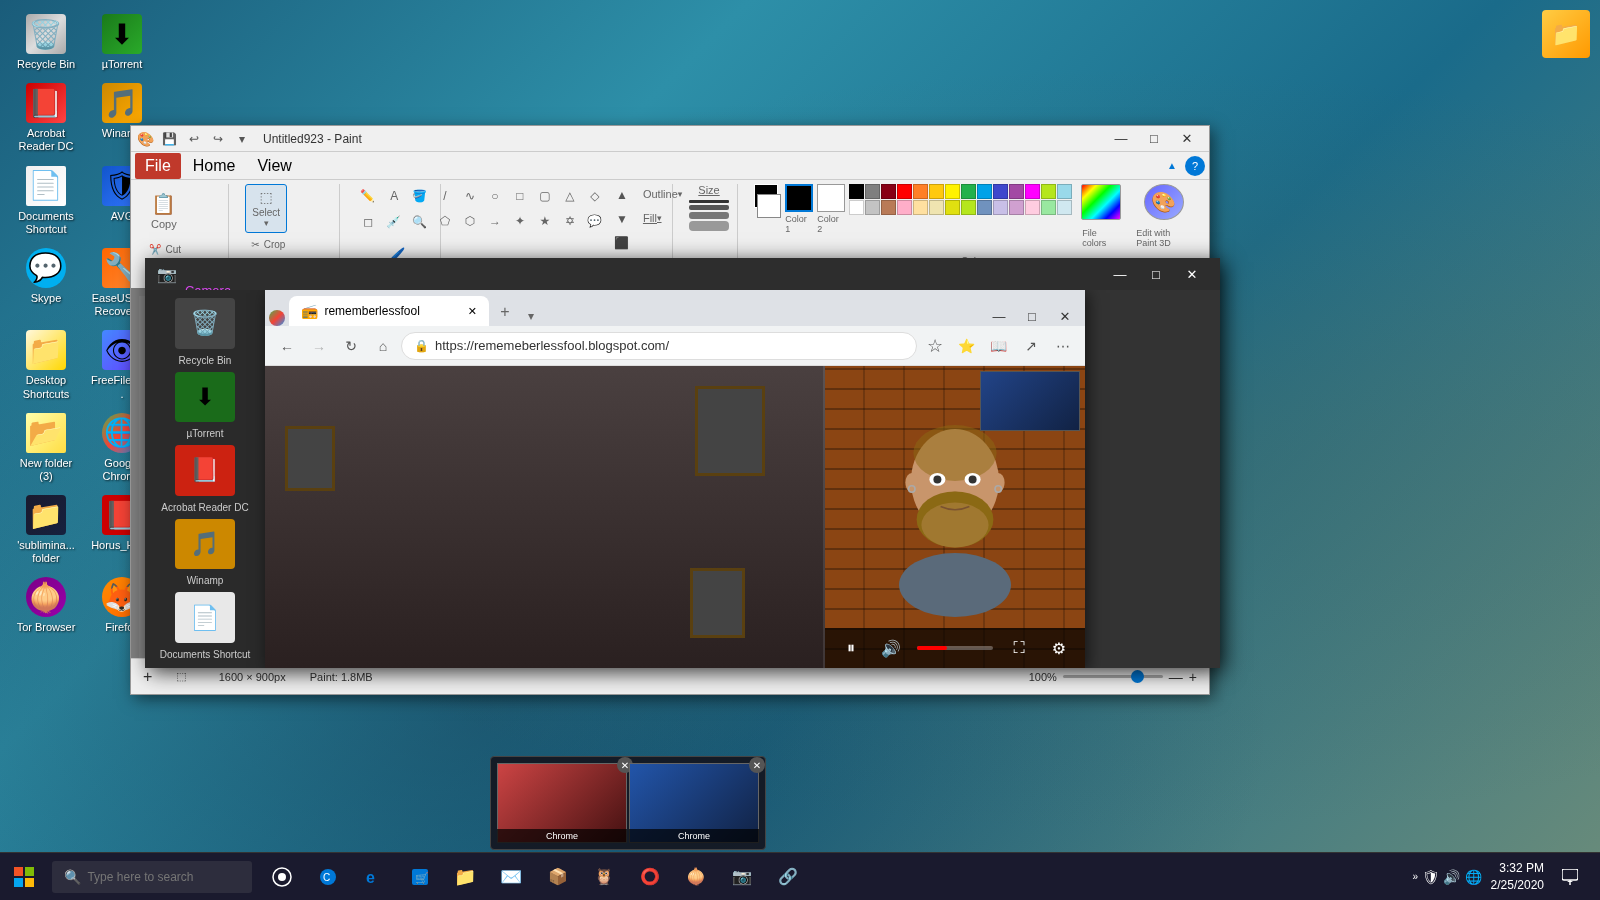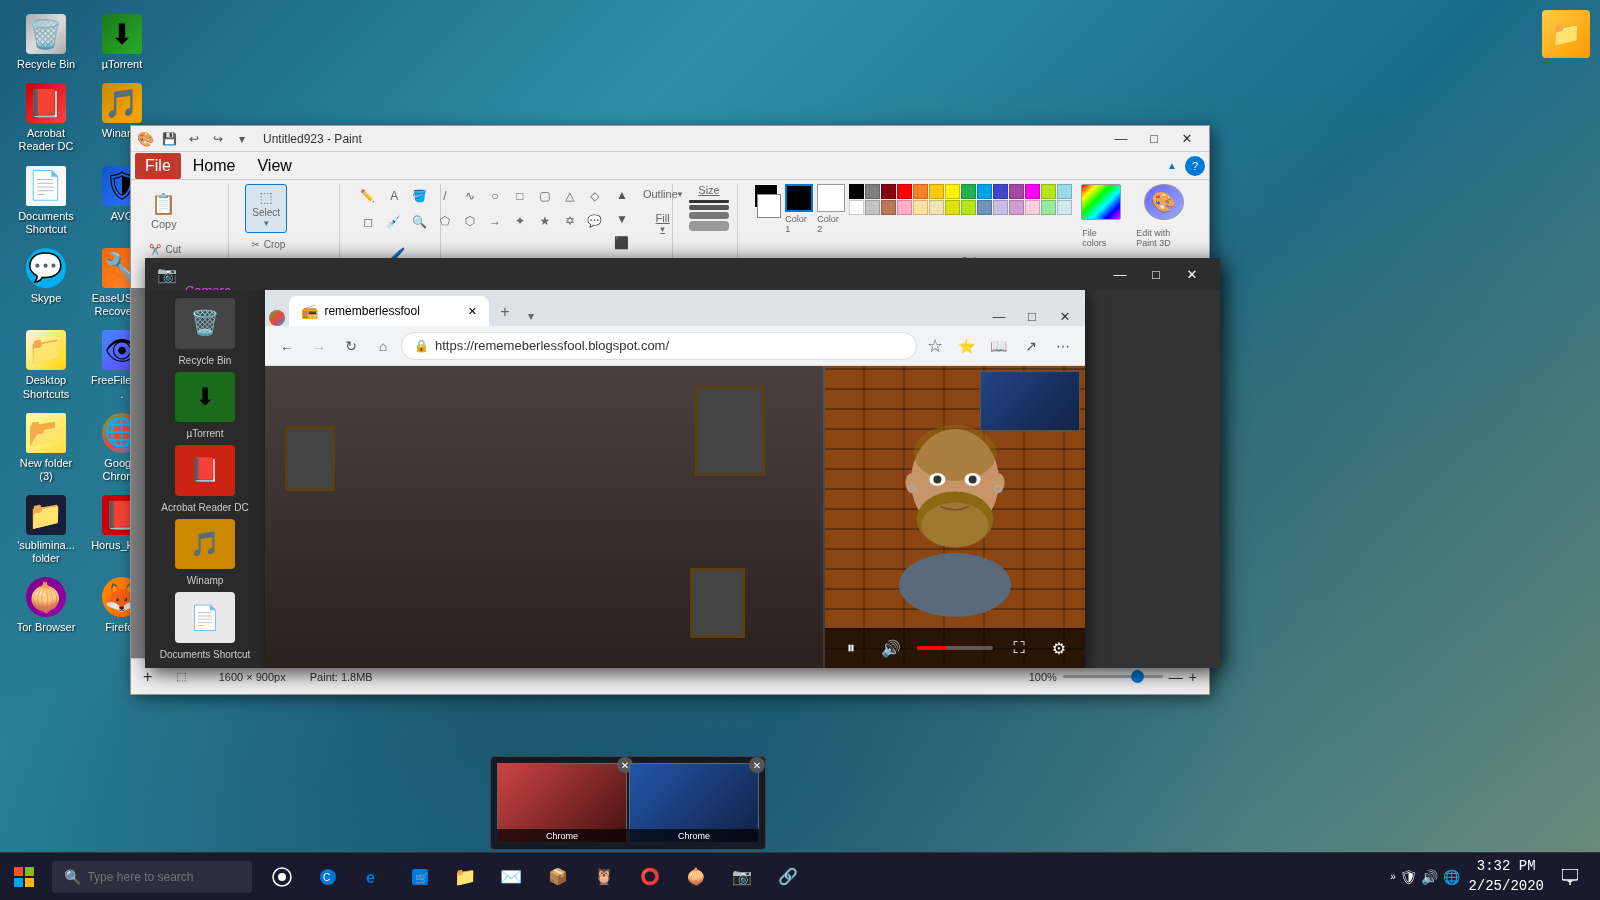--- a/index.html
+++ b/index.html
@@ -91,25 +91,24 @@
       height: 44px;
       display: flex;
       align-items: center;
       justify-content: center;
       cursor: pointer;
       border-radius: 3px;
       font-size: 18px;
     }
 
     .taskbar-time {
-      text-align: center;
+      text-align: right;
       color: #fff;
-      font-size: 14px;
+      font-size: 12px;
       line-height: 1.4;
-      font-family: Liberation Mono, monospace;
     }
 
     .desktop-icon {
       display: flex;
       flex-direction: column;
       align-items: center;
       width: 72px;
       cursor: pointer;
       padding: 4px;
       border-radius: 4px;
@@ -911,21 +910,21 @@
           <div style="display:flex;flex-direction:column;gap:2px;">
             <div class="qa-btn">▲</div>
             <div class="qa-btn">▼</div>
             <div class="qa-btn">⬛</div>
           </div>
           <div style="display:flex;flex-direction:column;gap:4px;">
             <div class="tb-btn" style="flex-direction:row;font-size:11px;">
               <span>Outline</span>
               <span style="font-size:9px;">▾</span>
             </div>
-            <div class="tb-btn" style="flex-direction:column;font-size:11px;text-decoration:underline;">
+            <div class="tb-btn" style="flex-direction:row;font-size:11px;text-decoration:underline;">
               <span>Fill</span>
               <span style="font-size:9px;">▾</span>
             </div>
           </div>
         </div>
         <span style="font-size:10px;color:#666;margin-top:2px;">Shapes</span>
       </div>
 
       <div class="toolbar-group">
         <div style="display:flex;flex-direction:column;align-items:center;gap:4px;">

